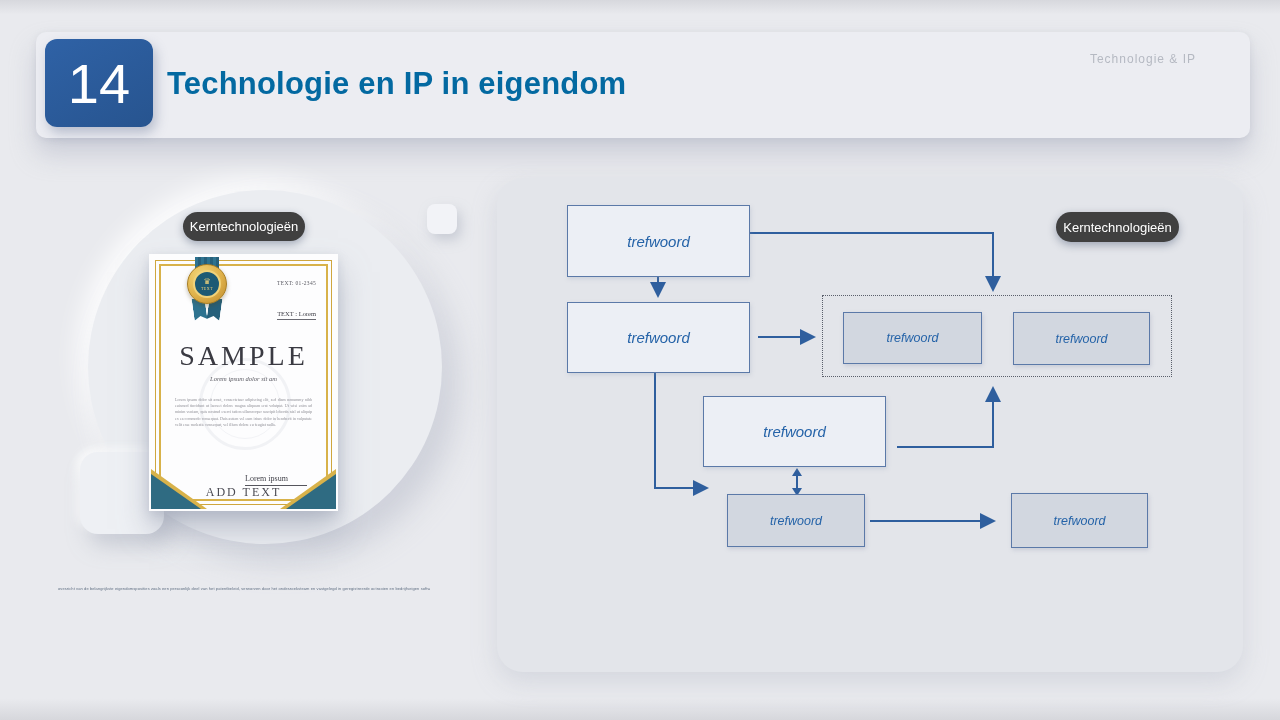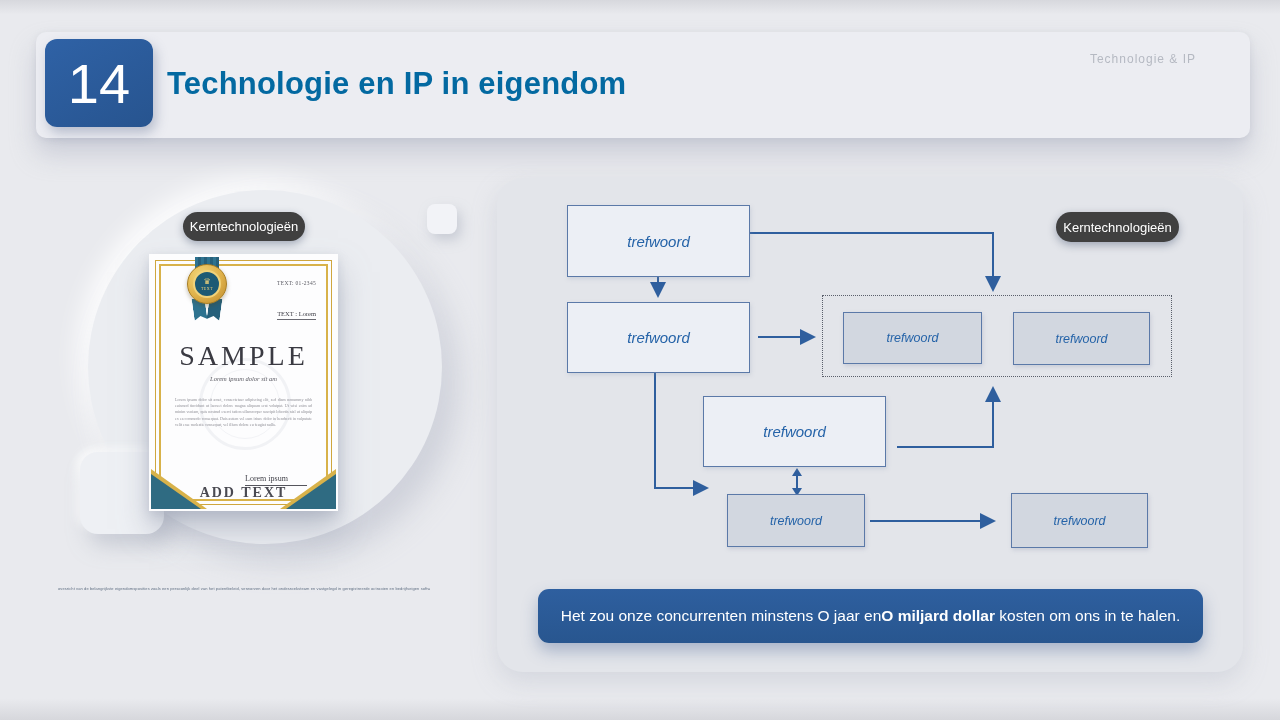--- a/index.html
+++ b/index.html
@@ -111,21 +111,21 @@
   .cert-body {
     position:absolute; left:26px; right:26px; top:143px;
     font-size:4px; line-height:1.55; text-align:justify; color:#8e8e96;
   }
   .cert-sign {
     position:absolute; left:96px; top:208px; width:62px; text-align:left;
     font-size:8px; color:#3e3e46; border-bottom:.8px solid #55555d; padding-bottom:2px;margin-top:12px;
   }
   .cert-footer {
     position:absolute; left:0; right:0; top:231px; text-align:center;
-    font-size:14px; letter-spacing:2px; color:#4a4a52;font-weight:bold;
+    font-size:12px; letter-spacing:2px; color:#4a4a52;
   }
   .corner-gold-l, .corner-gold-r, .corner-teal-l, .corner-teal-r { position:absolute; bottom:2px; }
   .corner-gold-l { left:2px; width:56px; height:40px; background:#d8b24a;
                    clip-path:polygon(0 0,100% 100%,0 100%); }
   .corner-teal-l { left:2px; width:50px; height:35px; background:#2f6b82;
                    clip-path:polygon(0 0,100% 100%,0 100%); }
   .corner-gold-r { right:2px; width:56px; height:40px; background:#d8b24a;
                    clip-path:polygon(100% 0,100% 100%,0 100%); }
   .corner-teal-r { right:2px; width:50px; height:35px; background:#2f6b82;
                    clip-path:polygon(100% 0,100% 100%,0 100%); }
@@ -251,18 +251,13 @@
   <div class="flow-box light" style="left:206px; top:218px; width:183px; height:71px;">
     <span>trefwoord</span>
   </div>
   <div class="flow-box gray" style="left:230px; top:316px; width:138px; height:53px;">
     <span>trefwoord</span>
   </div>
   <div class="flow-box gray" style="left:514px; top:315px; width:137px; height:55px;">
     <span>trefwoord</span>
   </div>
 
-  <div class="banner">
-    <span>
-      <span>Het zou onze concurrenten minstens O jaar en</span><b>O miljard dollar</b><span> kosten om ons in te halen.</span>
-    </span>
-  </div>
 </div>
 
 </body></html>

